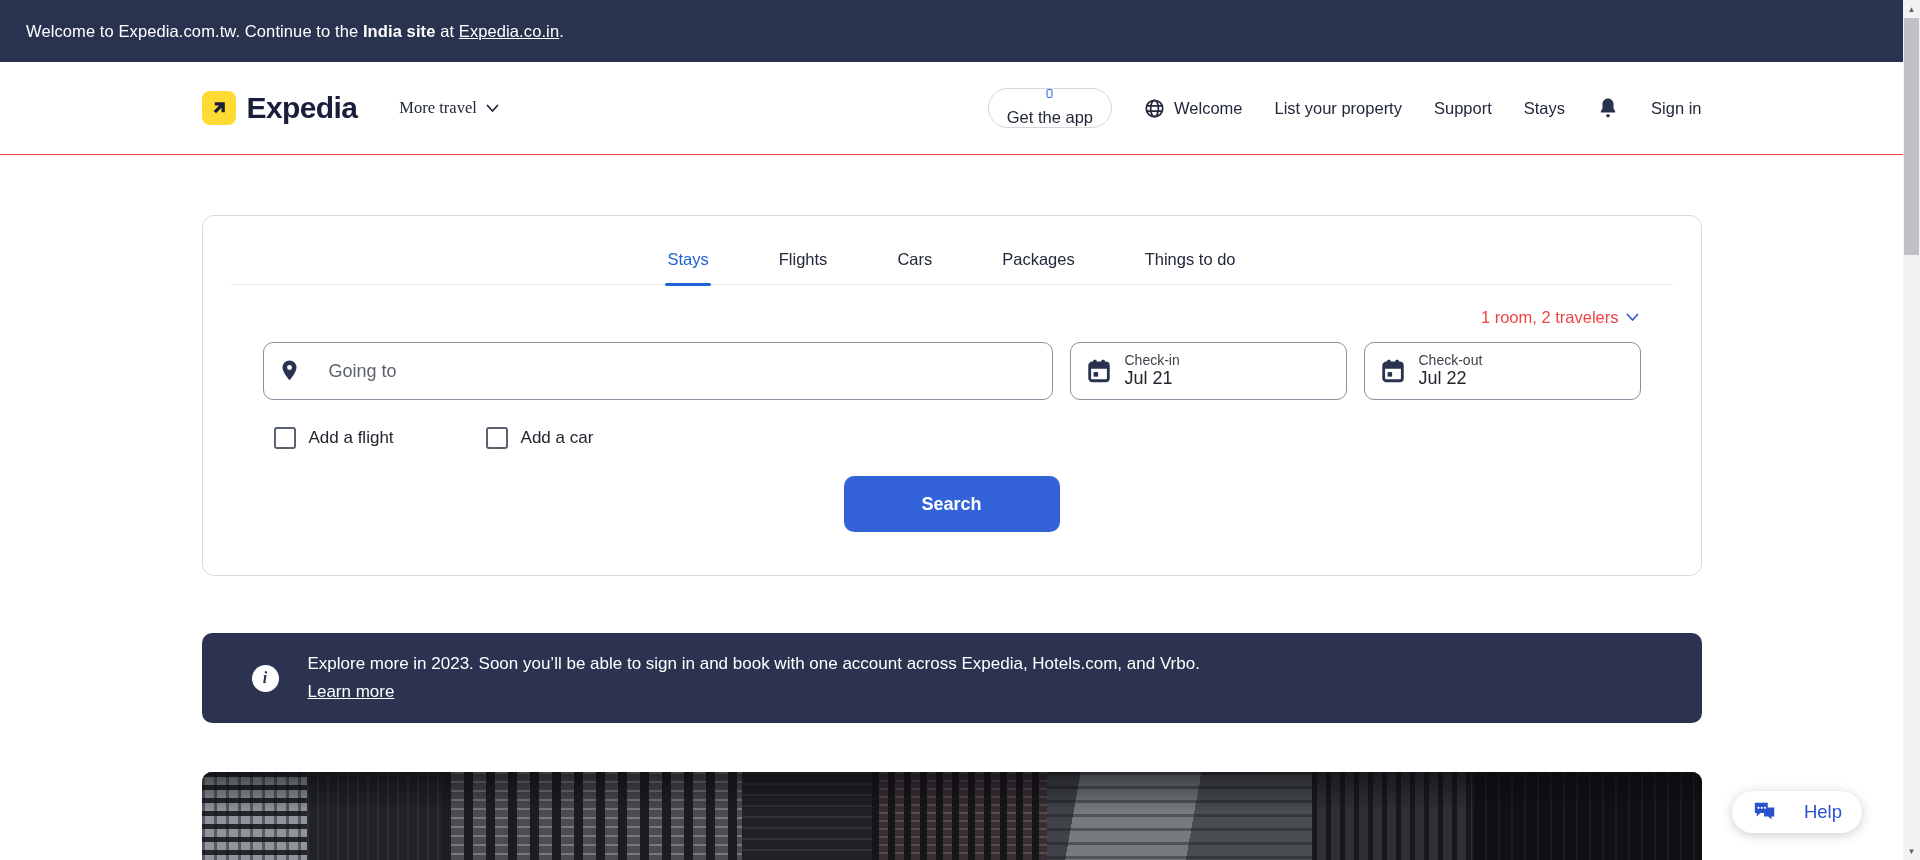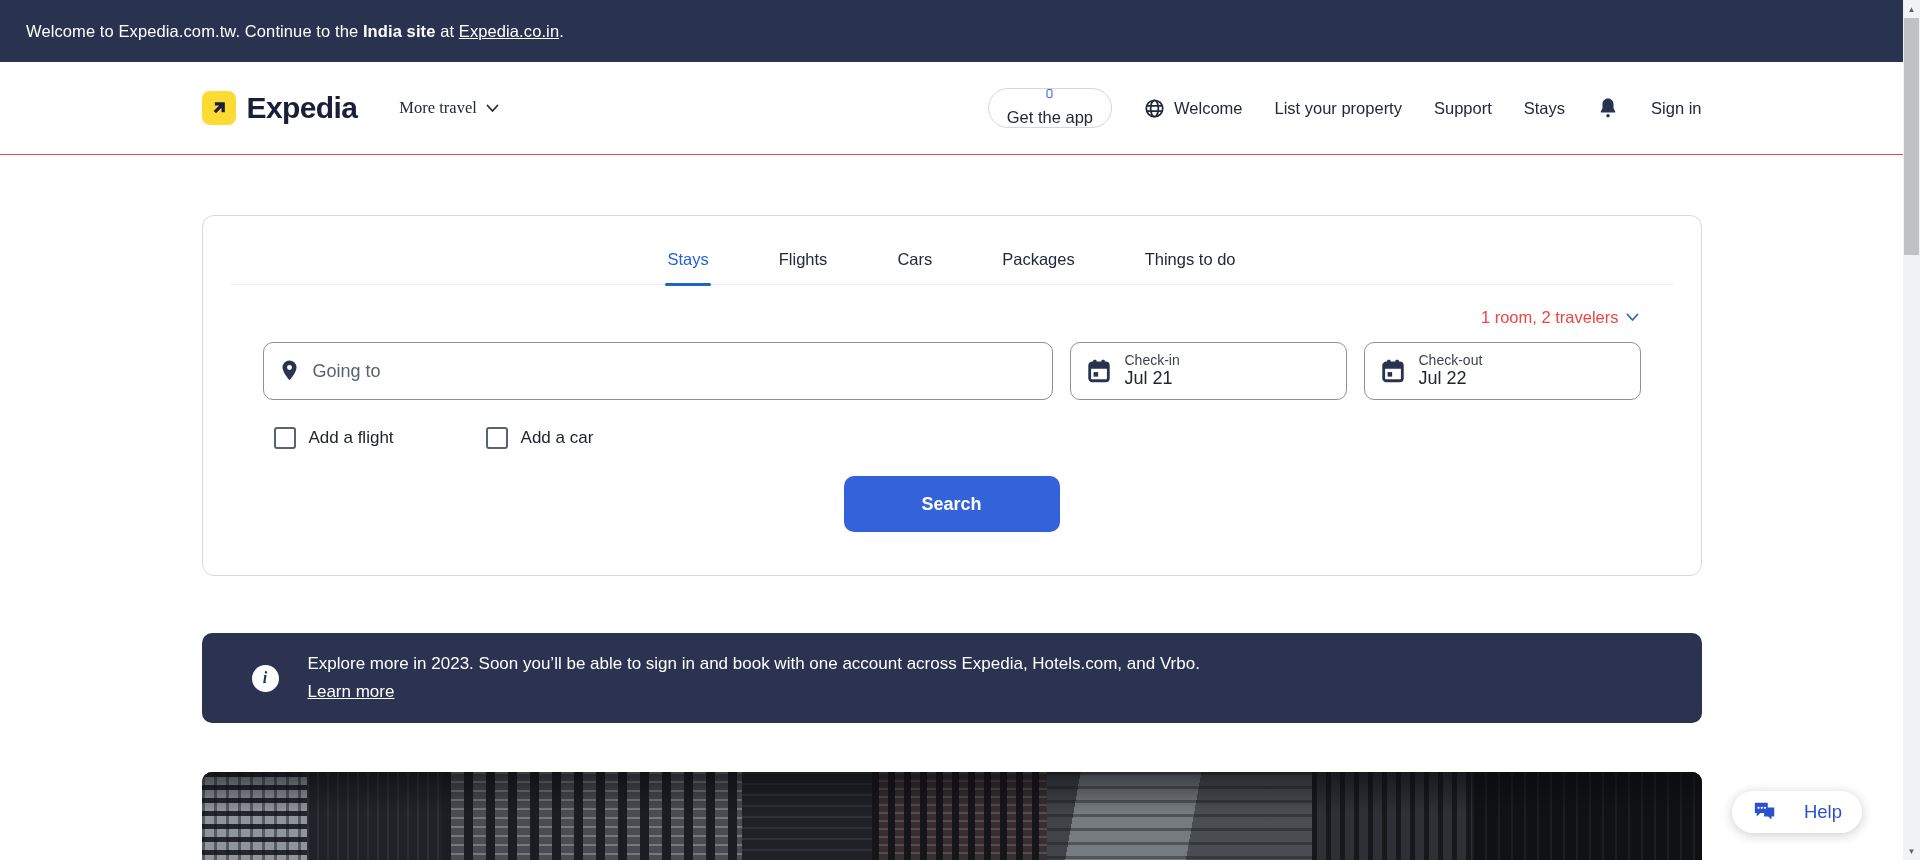--- a/index.html
+++ b/index.html
@@ -39,21 +39,21 @@
   .tab { padding:0 2px 15px; font-size:16.5px; color:#23283b; position:relative; cursor:pointer; white-space:nowrap; }
   .tab.active { color:#1f63d2; }
   .tab.active::after { content:""; position:absolute; left:0; right:0; bottom:-2px; height:3px; background:#1f63d2; border-radius:3px; }
 
   .travelers-row { display:flex; justify-content:flex-end; padding:23px 62px 0; }
   .travelers { color:#ef4444; font-size:16.5px; display:flex; align-items:center; gap:7px; cursor:pointer; }
 
   .fields-row { display:flex; gap:17px; padding:15px 60px 0; }
   .field { border:1px solid #8a919e; border-radius:10px; height:58px; display:flex; align-items:center; padding:0 15px; gap:13px; background:#fff; cursor:text; }
   .field.destination { flex:1; }
-  .dest-input { border:none; outline:none; font-size:18px; flex:1; color:#21252d; background:transparent; font-family:inherit; }
+  .dest-input { border:none; outline:none; font-size:18px; flex:1; color:#21252d; background:transparent; font-family:inherit;margin-left:16px; }
   .dest-input::placeholder { color:#5c636e; opacity:1; }
   .field.date { width:277px; cursor:pointer; }
   .date-label { font-size:14px; color:#3c414b; line-height:1.15; }
   .date-value { font-size:18px; color:#21252d; line-height:1.2; }
 
   .options-row { display:flex; align-items:center; gap:92px; padding:27px 71px 0; }
   .check-group { display:flex; align-items:center; gap:13px; cursor:pointer; }
   .checkbox { appearance:none; -webkit-appearance:none; width:22px; height:22px; border:2px solid #5a6170; border-radius:3px; background:#fff; cursor:pointer; margin:0; }
   .check-label { font-size:17px; color:#21252d; cursor:pointer; }
 

